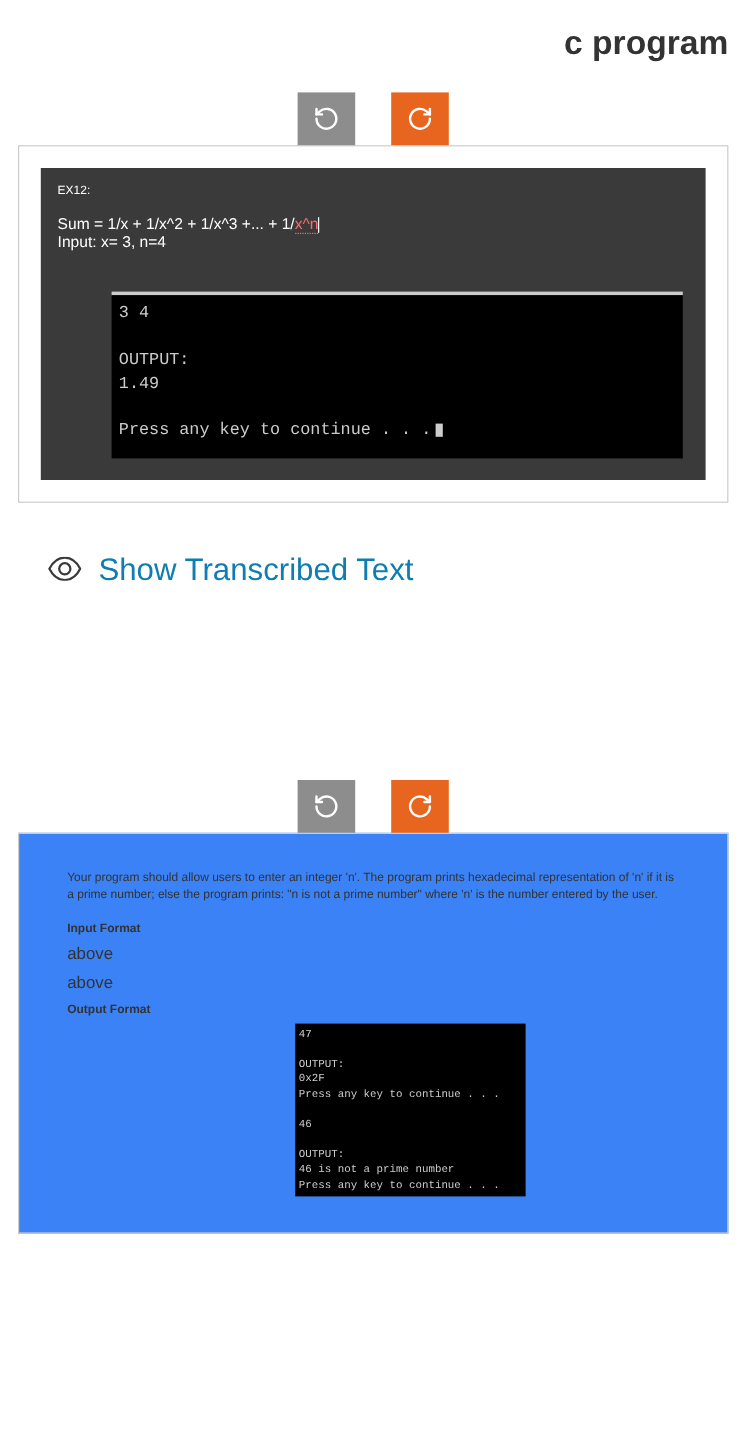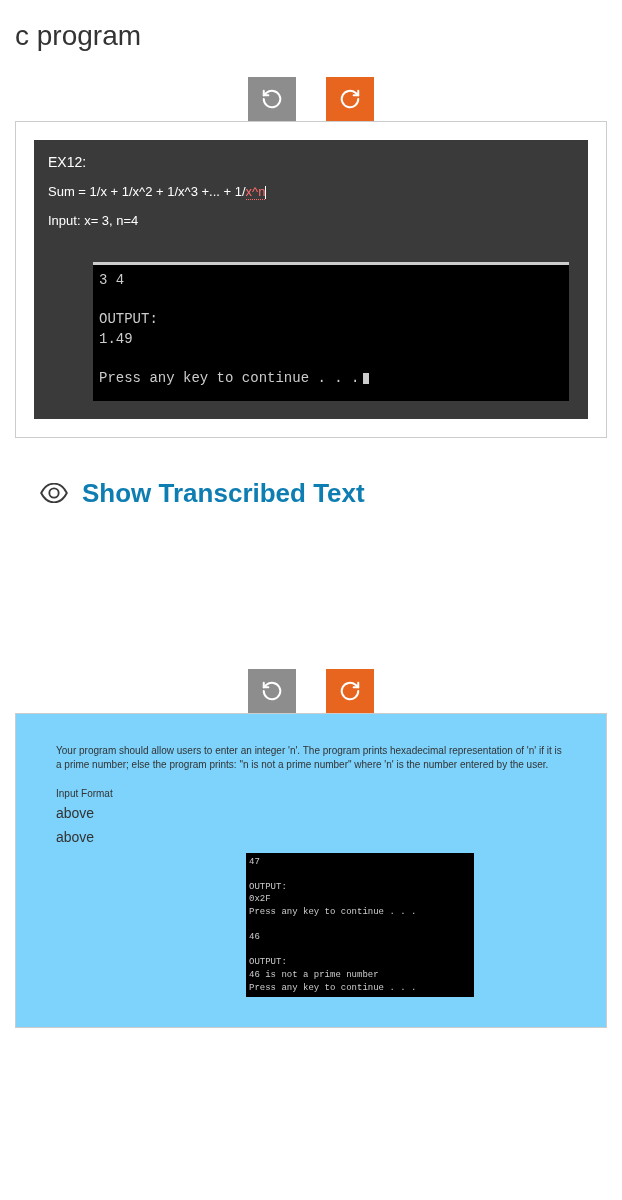--- a/index.html
+++ b/index.html
@@ -1,38 +1,38 @@
 <!DOCTYPE html>
 <html><head>
   <meta charset="utf-8">
   <style>
     * { box-sizing: border-box; margin: 0; padding: 0; }
     body { font-family: Arial, Helvetica, sans-serif; background: #fff; color: #333; width: 622px; }
-    .page-title { font-size: 28px; font-weight: 400; color: #333; padding: 20px 15px 25px; }
+    .page-title { font-size: 28px; font-weight: 700; color: #333; padding: 20px 15px 25px; text-align: right; }
     .btn-row { display: flex; justify-content: center; gap: 30px; margin-bottom: 0; }
     .btn { width: 48px; height: 44px; border: none; display: flex; align-items: center; justify-content: center; cursor: pointer; color: #fff; font-size: 22px; }
     .btn-gray { background: #8d8d8d; }
     .btn-orange { background: #e8651f; }
     .panel { border: 1px solid #ccc; margin: 0 15px 40px; padding: 18px; background: #fff; }
     .ex-box { background: #3a3a3a; color: #fff; padding: 14px 14px 18px; }
-    .ex-title { color: #fff; font-size: 14px; margin-bottom: 14px; }
-    .ex-formula { font-size: 13px; margin-bottom: 14px; }
+    .ex-title { color: #fff; font-size: 10px; margin-bottom: 14px; }
+    .ex-formula { font-size: 13px; }
     .ex-formula .underline { color: #ff6b6b; border-bottom: 1px dotted #ff6b6b; }
     .ex-input { font-size: 13px; margin-bottom: 34px; }
     .console-win { margin-left: 45px; margin-right: 5px; border-top: 3px solid #ccc; }
     .console-body { background: #000; color: #ccc; font-family: "Courier New", monospace; font-size: 14px; padding: 6px 6px 12px; line-height: 1.4; white-space: pre-wrap; }
     .show-row { display: flex; align-items: center; gap: 14px; margin: 30px 0 40px 40px; }
     .eye-icon { width: 28px; height: 20px; color: #3a3a3a; }
-    .show-text { font-size: 26px; font-weight: 700; color: #0d7db2; }
+    .show-text { font-size: 26px; font-weight: 400; color: #0d7db2; }
     .section-gap { height: 120px; }
-    .panel2 { border: 1px solid #ccc; margin: 0 15px 20px; padding: 30px 40px 30px; background: #7dd3fc; }
+    .panel2 { border: 1px solid #ccc; margin: 0 15px 20px; padding: 30px 40px 30px; background: #3b82f6; }
     .prob-desc { font-size: 10px; color: #333; line-height: 1.4; margin-bottom: 16px; }
-    .prob-label { font-size: 10px; font-weight: 400; margin: 10px 0 6px; }
+    .prob-label { font-size: 10px; font-weight: 700; margin: 10px 0 6px; }
     .prob-text { font-size: 14px; margin-bottom: 8px; }
-    .console-small { background: #000; color: #ccc; font-family: "Courier New", monospace; font-size: 9px; padding: 3px; line-height: 1.4; white-space: pre-wrap; width: 228px; margin-left: 190px; }
+    .console-small { background: #000; color: #ccc; font-family: "Courier New", monospace; font-size: 9px; padding: 3px; line-height: 1.4; white-space: pre-wrap; width: 192px; margin-left: 190px; }
     .cursor { display: inline-block; width: 6px; height: 11px; background: #ccc; vertical-align: middle; margin-left: 4px; }
     .formula-cursor { display: inline-block; width: 1px; height: 13px; background: #fff; vertical-align: middle; }
   </style>
 </head>
 <body>
 
 <h1 class="page-title">c program</h1>
 
 <div class="btn-row">
   <button class="btn btn-gray">
@@ -90,20 +90,21 @@
         <polyline points="21 3 21 8 16 8"></polyline>
       </svg>
   </button>
 </div>
 
 <div class="panel2">
   <p class="prob-desc">Your program should allow users to enter an integer 'n'. The program prints hexadecimal representation of 'n' if it is a prime number; else the program prints: "n is not a prime number" where 'n' is the number entered by the user.</p>
   <div class="prob-label">Input Format</div>
   <div class="prob-text">above</div>
   <div class="prob-text">above</div>
+  <div class="prob-label">Output Format</div>
   <div class="console-small">47
 
 OUTPUT:
 0x2F
 Press any key to continue . . .
 
 46
 
 OUTPUT:
 46 is not a prime number

